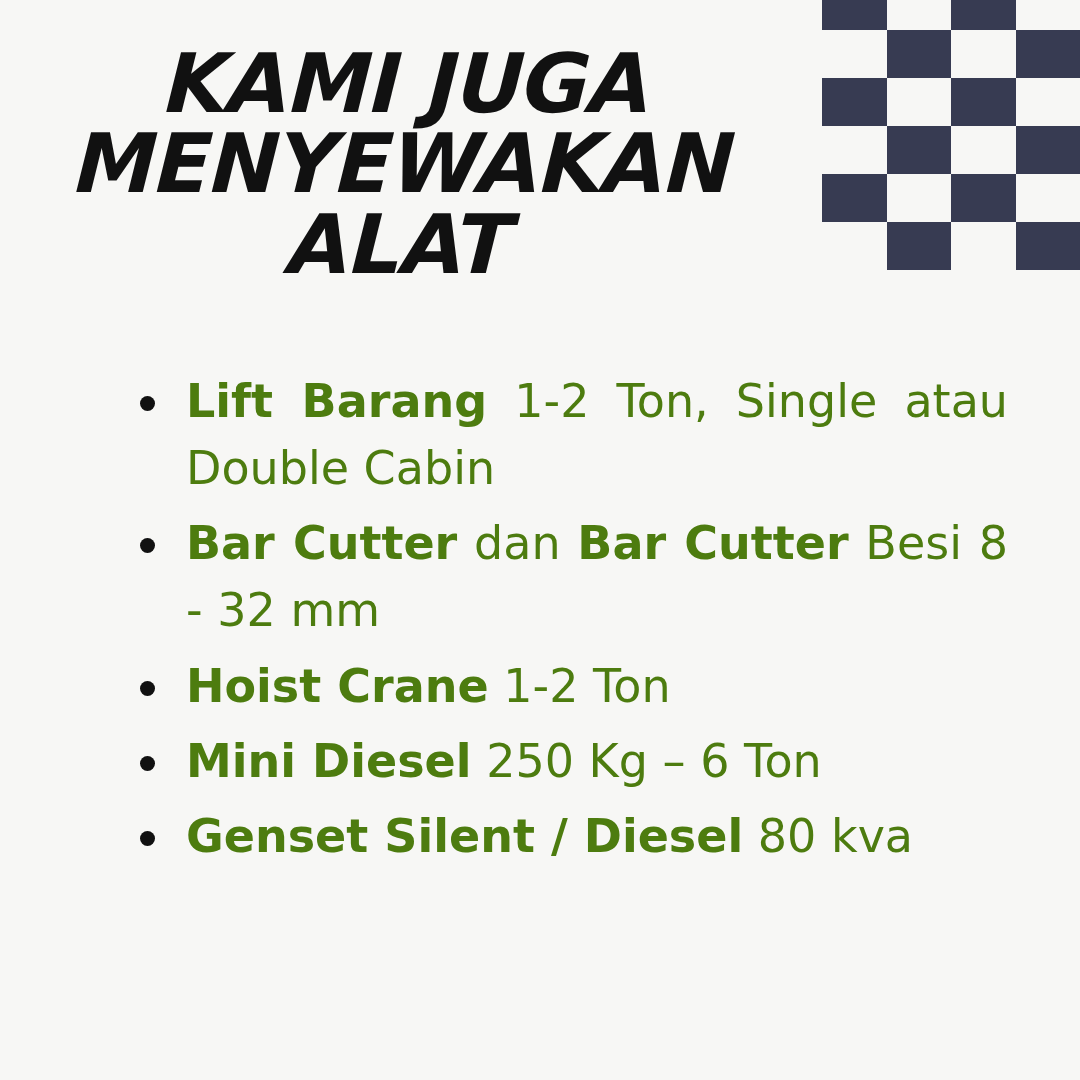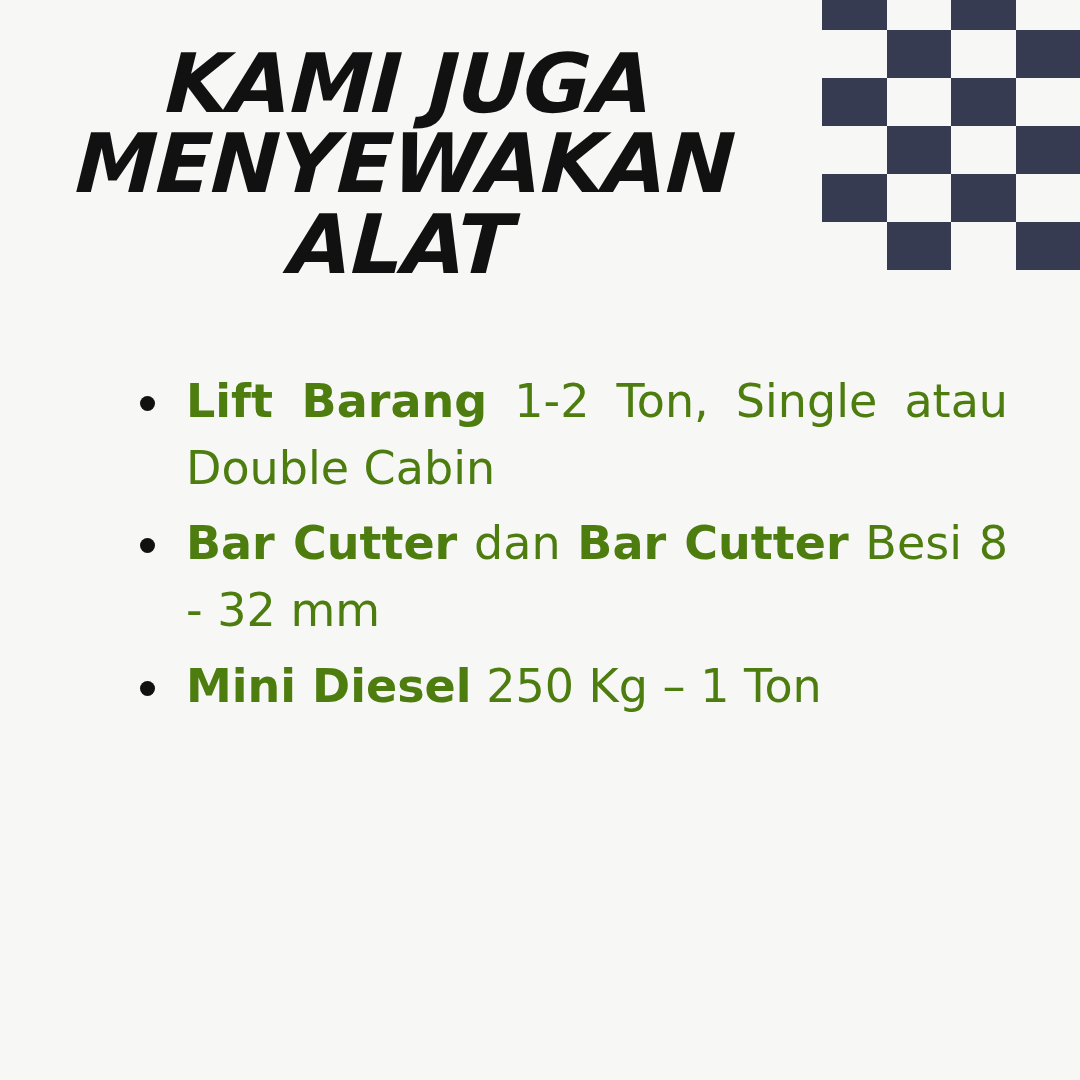--- a/index.html
+++ b/index.html
@@ -140,17 +140,23 @@
   </div>
 
   <ul class="list">
     <li>
       <span class="b">Lift Barang</span><span class="t"> 1-2 Ton, Single atau Double Cabin</span>
     </li>
     <li>
       <span class="b">Bar Cutter</span><span class="t"> dan </span><span class="b">Bar Cutter</span><span class="t"> Besi 8 - 32 mm</span>
     </li>
     <li>
-      <span class="b">Mini Diesel</span><span class="t"> 250 Kg – 1 Ton</span>
+      <span class="b">Hoist Crane</span><span class="t"> 1-2 Ton</span>
+    </li>
+    <li>
+      <span class="b">Mini Diesel</span><span class="t"> 250 Kg – 6 Ton</span>
+    </li>
+    <li>
+      <span class="b">Genset Silent / Diesel</span><span class="t"> 80 kva</span>
     </li>
   </ul>
 
 </div>
 
 </body></html>

